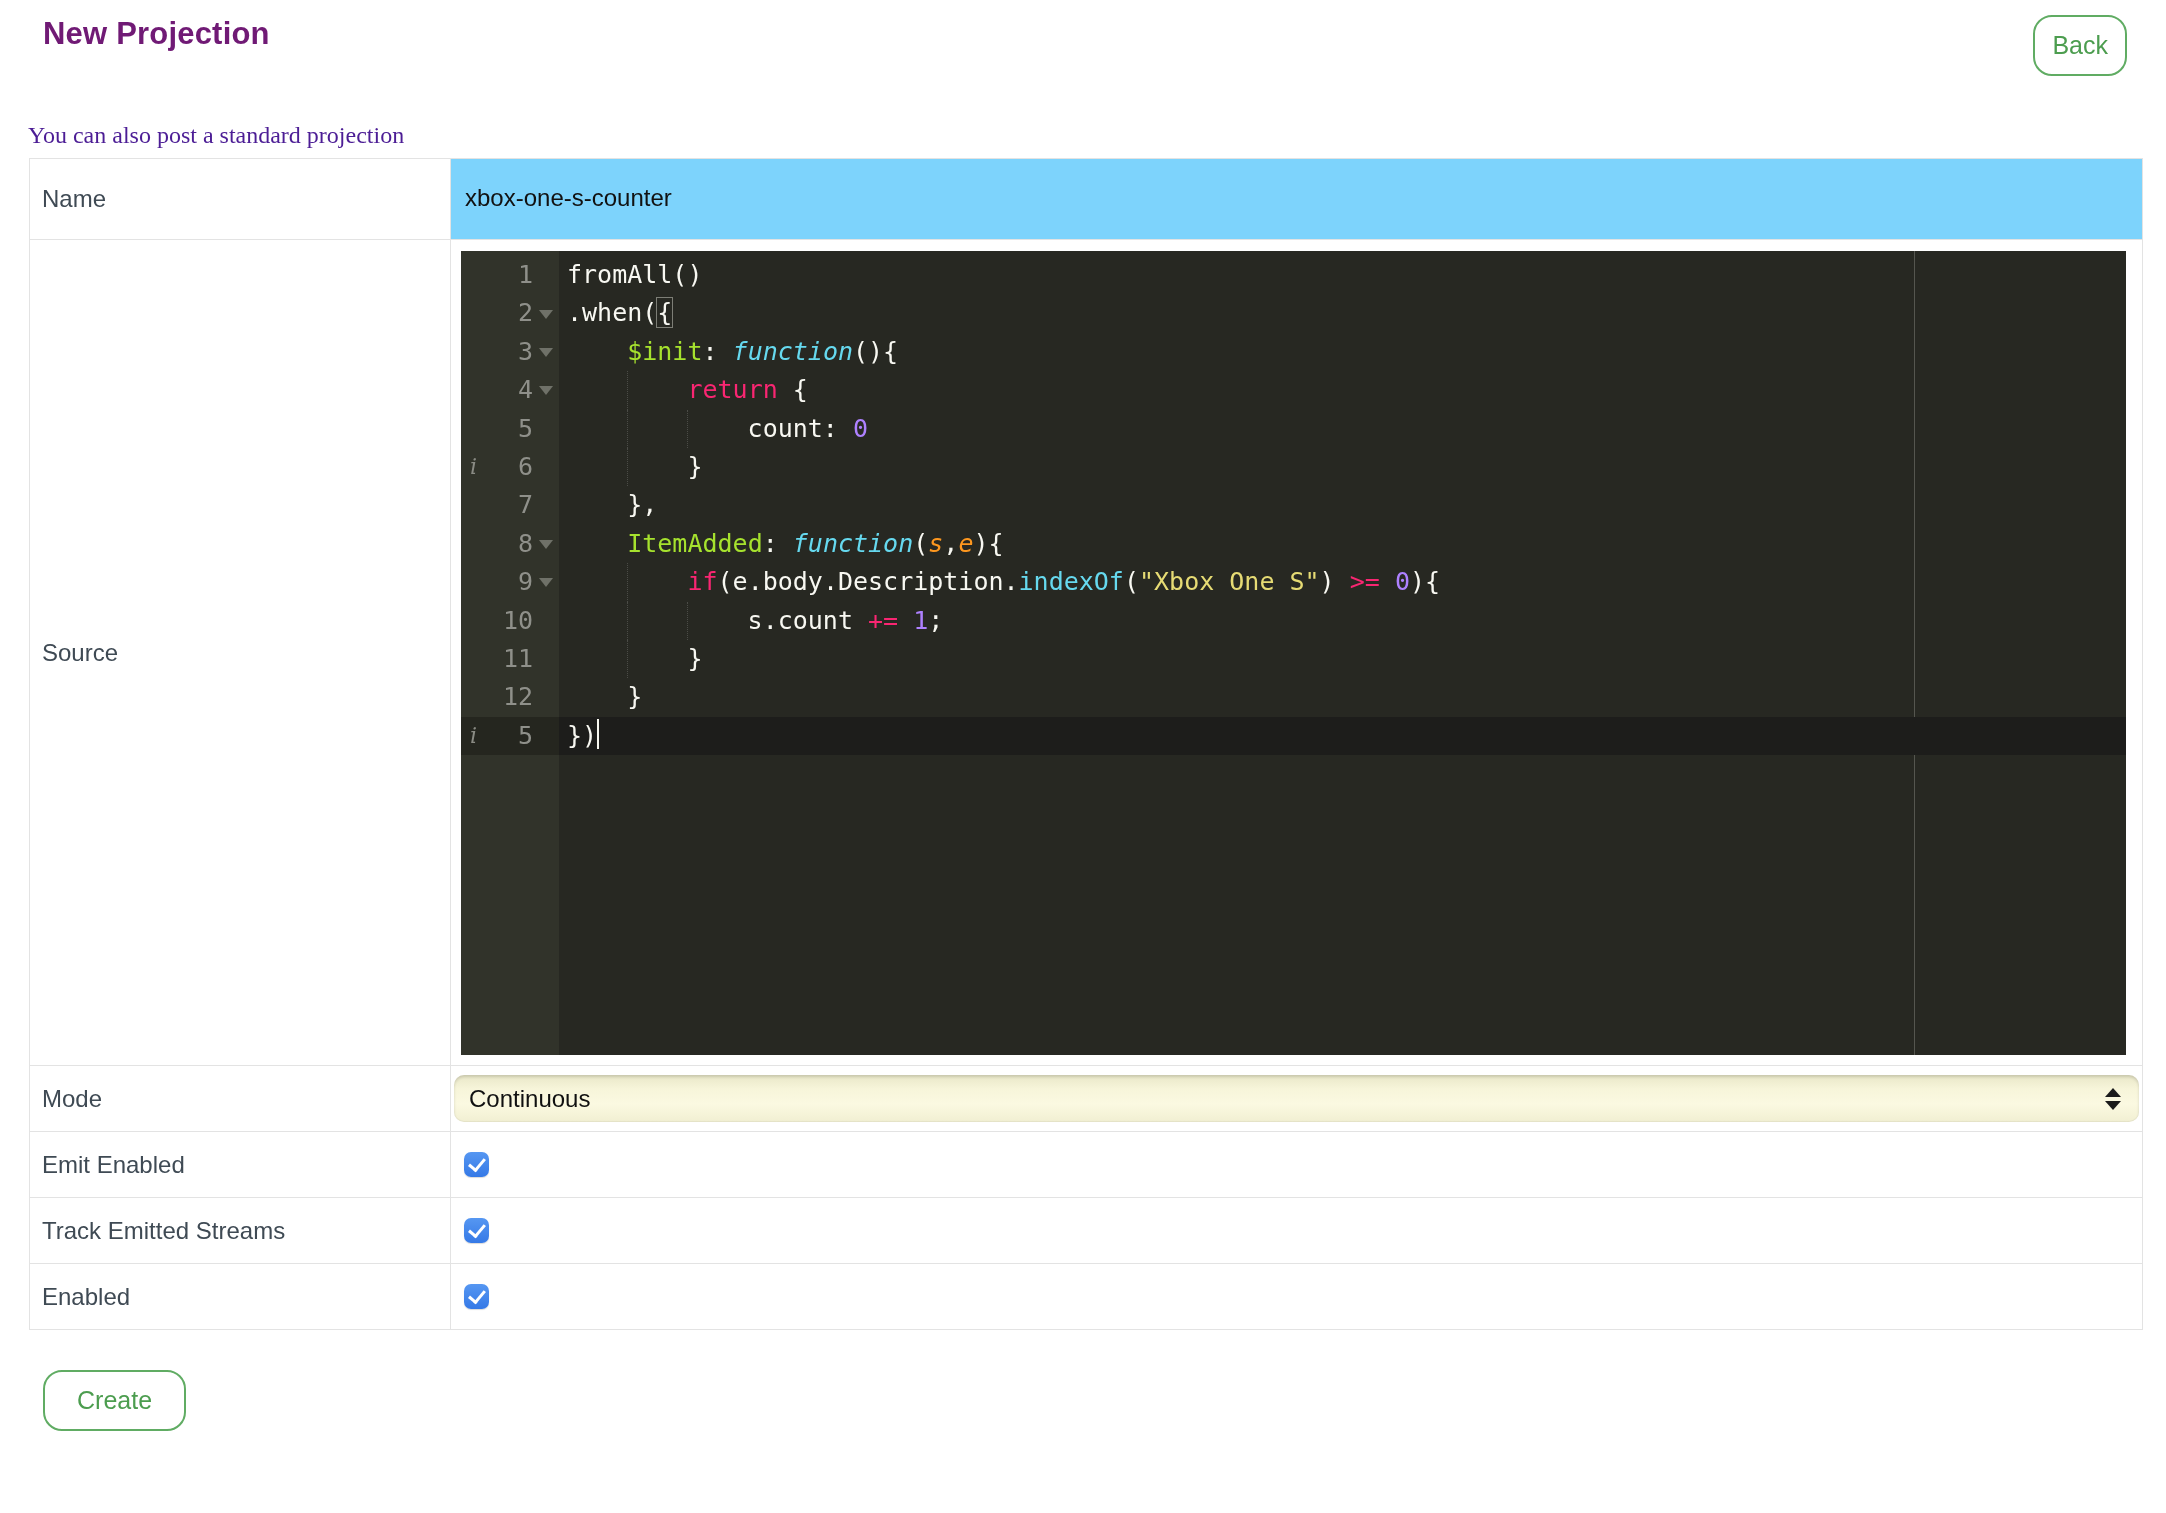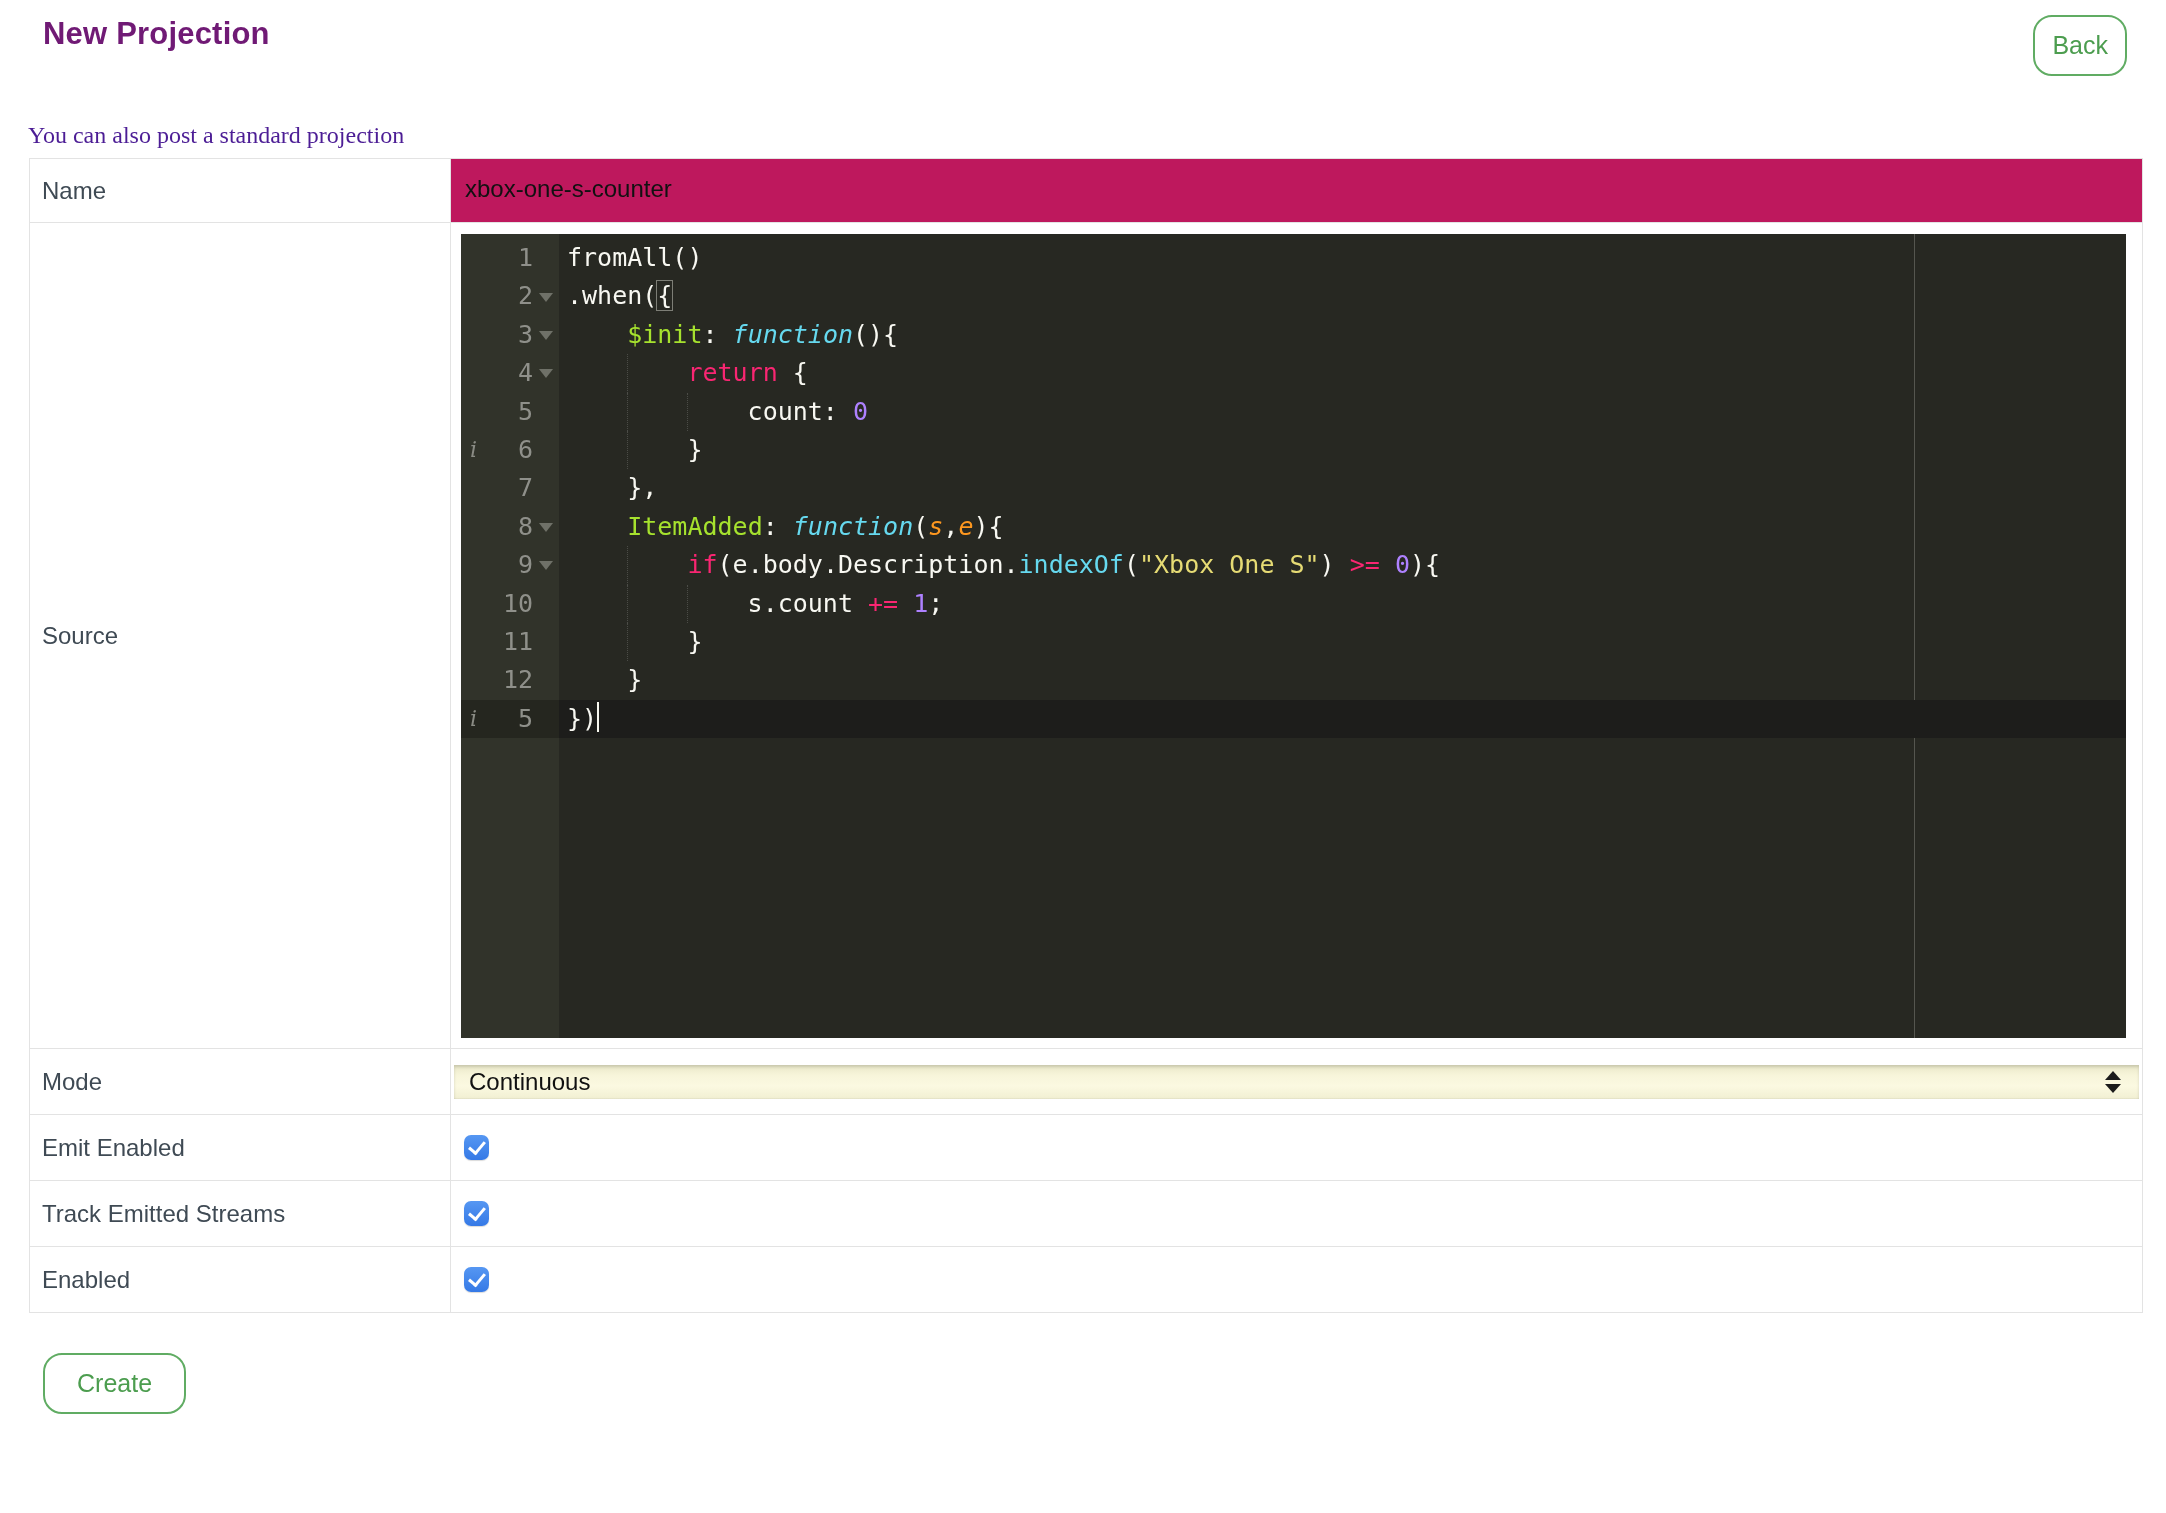--- a/index.html
+++ b/index.html
@@ -17,21 +17,21 @@
   .std-link { margin:46px 0 10px 28px; font-size:24px; line-height:26px; color:#4c1d95; cursor:pointer;font-family:Liberation Serif, serif; }
 
   
   table.form { border-collapse:collapse; table-layout:fixed; width:2114px; margin:0 23px 0 29px; }
   td { border:1px solid #e3e3e3; padding:0; vertical-align:middle; }
   td.lbl { padding-left:12px; font-size:24px; color:#3f4a54; background:#fff; }
   tr.row-name td { height:64px; }
   tr.row-mode td { height:66px; }
   tr.row-toggle td { height:66px; }
 
-  .name-input { width:100%; height:63px; display:block; border:none; outline:none; background:#be185d;
+  .name-input { width:100%; height:80px; display:block; border:none; outline:none; background:#7dd3fc;
                 font-size:24px; color:#111; padding:0 0 3px 14px; font-family:"Liberation Sans",sans-serif; }
 
   td.src-cell { padding:11px 16px 10px 10px; background:#fff; }
 
   
   .editor { position:relative; width:100%; height:804px; background:#272822; overflow:hidden;
             font-family:"DejaVu Sans Mono", monospace; font-size:25px; }
   .gutter-strip { position:absolute; left:0; top:0; bottom:0; width:98px; background:#31332a; }
   .print-margin { position:absolute; left:1453px; top:0; bottom:0; width:1px; background:#55564f; }
   .ed-lines { position:absolute; left:0; top:5px; right:0; }
@@ -52,21 +52,21 @@
   .tk-entity  { color:#a6e22e; }
   .tk-storage { color:#66d9ef; font-style:italic; }
   .tk-support { color:#66d9ef; }
   .tk-string  { color:#e6db74; }
   .tk-number  { color:#ae81ff; }
   .tk-param   { color:#fd971f; font-style:italic; }
   .tk-brhl    { color:#f8f8f2; outline:1px solid #7d7e76; }
 
   
   td.mode-cell { padding:0 3px; }
-  .mode-select { position:relative; height:34px; border-radius:0; cursor:pointer;
+  .mode-select { position:relative; height:47px; border-radius:10px; cursor:pointer;
                  background:linear-gradient(180deg,#e9e7c8 0%, #f7f5da 30%, #fbf9e1 62%, #f1efd2 100%);
                  box-shadow: inset 0 2px 3px rgba(0,0,0,0.14), inset 0 -1px 1px rgba(0,0,0,0.05);
                  display:flex; align-items:center; font-size:24px; color:#111; padding-left:15px; }
   .sel-arrows { position:absolute; right:18px; top:50%; transform:translateY(-50%);
                 display:flex; flex-direction:column; gap:4px; }
   .tri-up   { width:0; height:0; border-left:8px solid transparent; border-right:8px solid transparent; border-bottom:9px solid #1b1b1b; }
   .tri-down { width:0; height:0; border-left:8px solid transparent; border-right:8px solid transparent; border-top:9px solid #1b1b1b; }
 
   
   td.cb-cell { padding-left:13px; }

